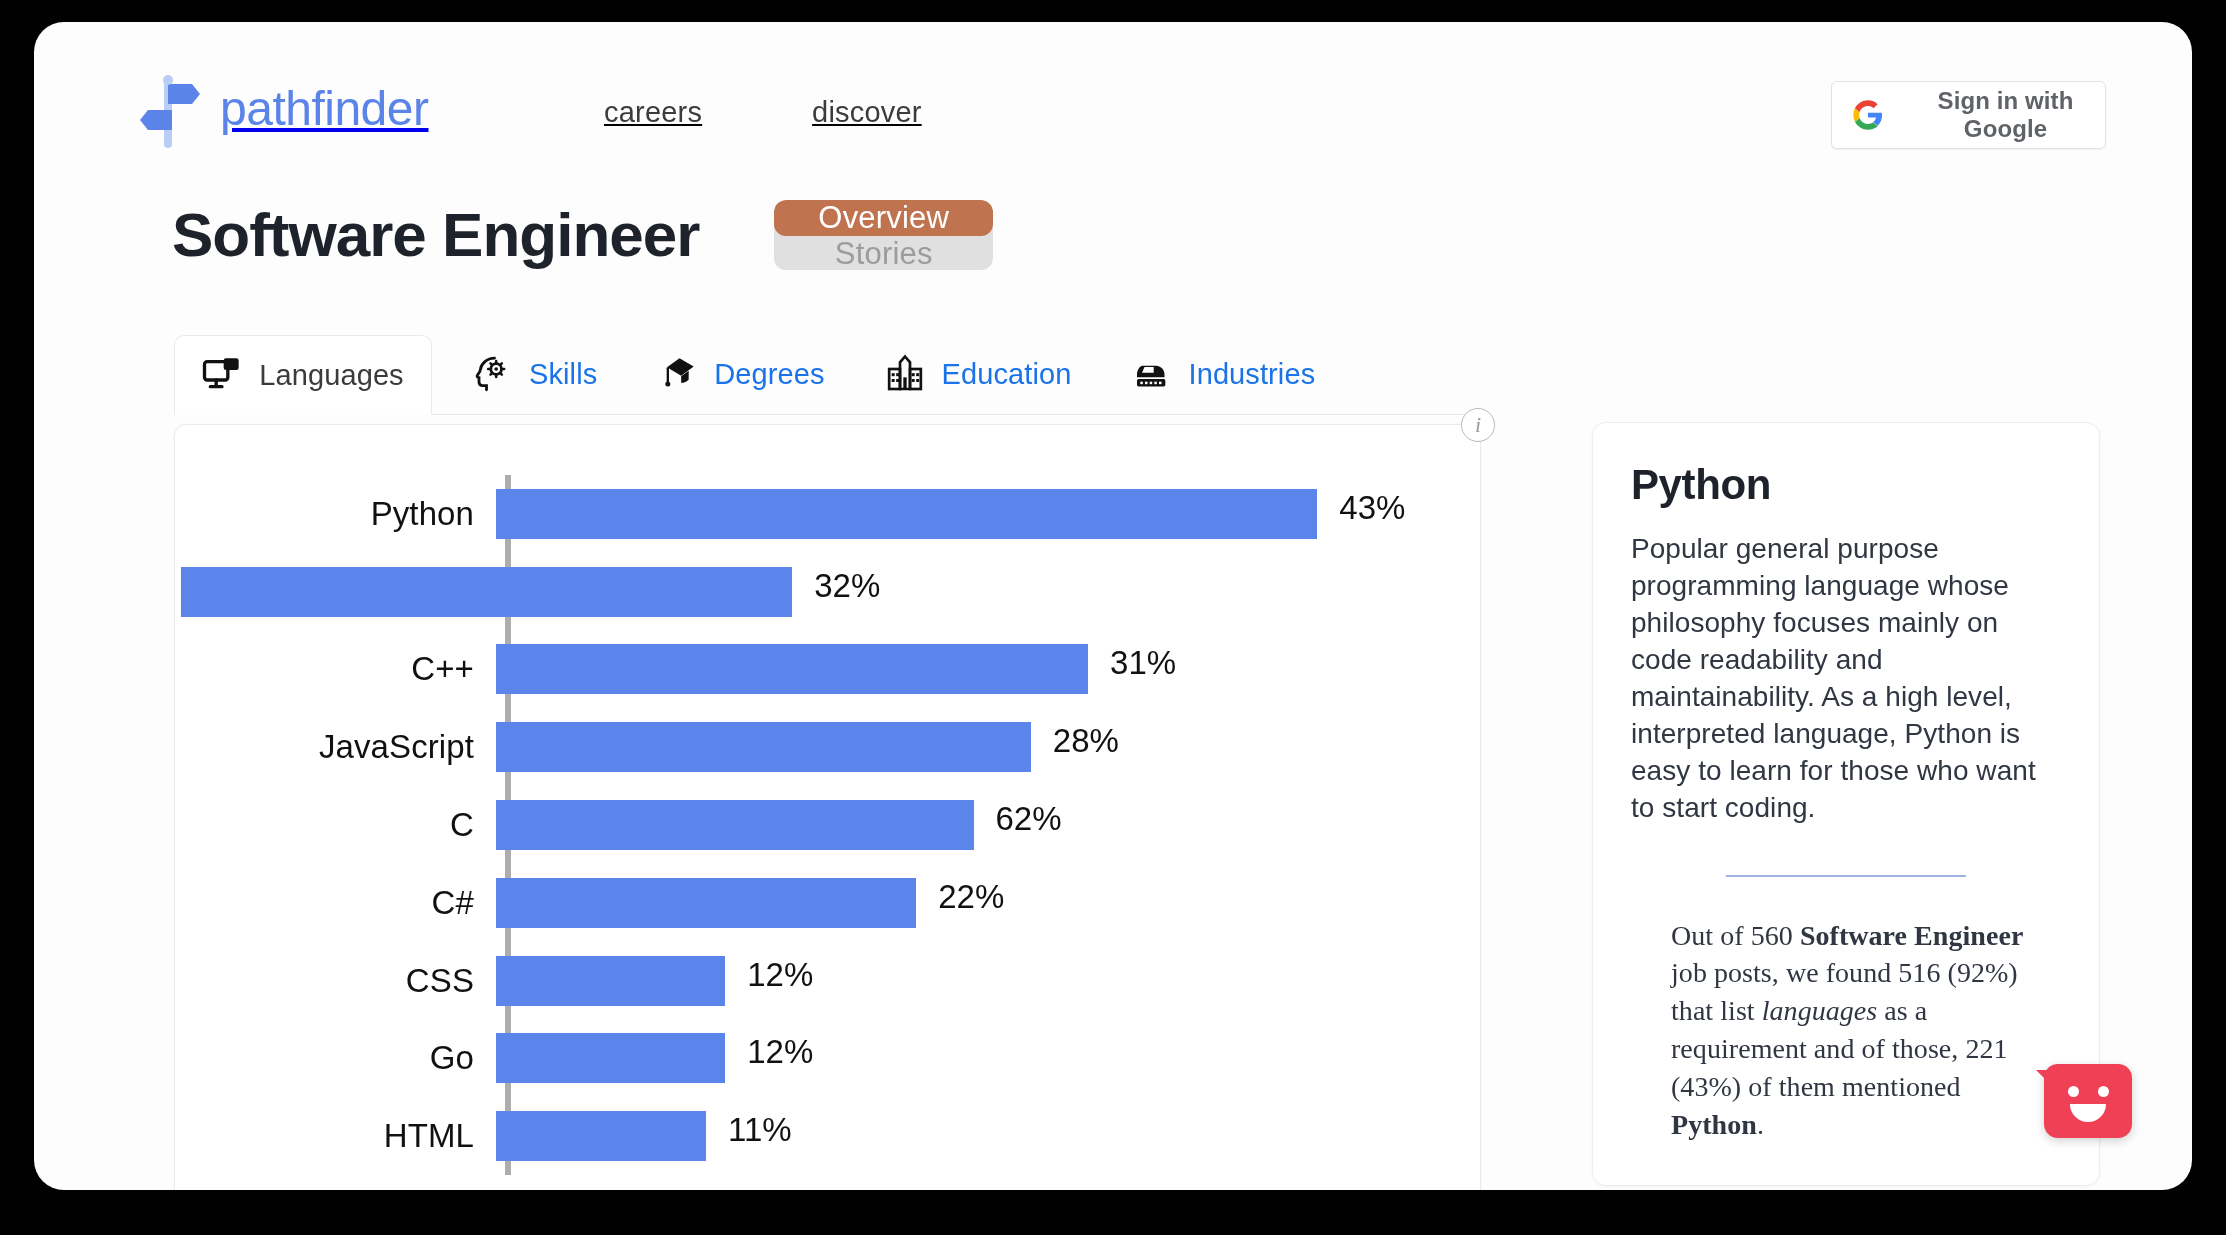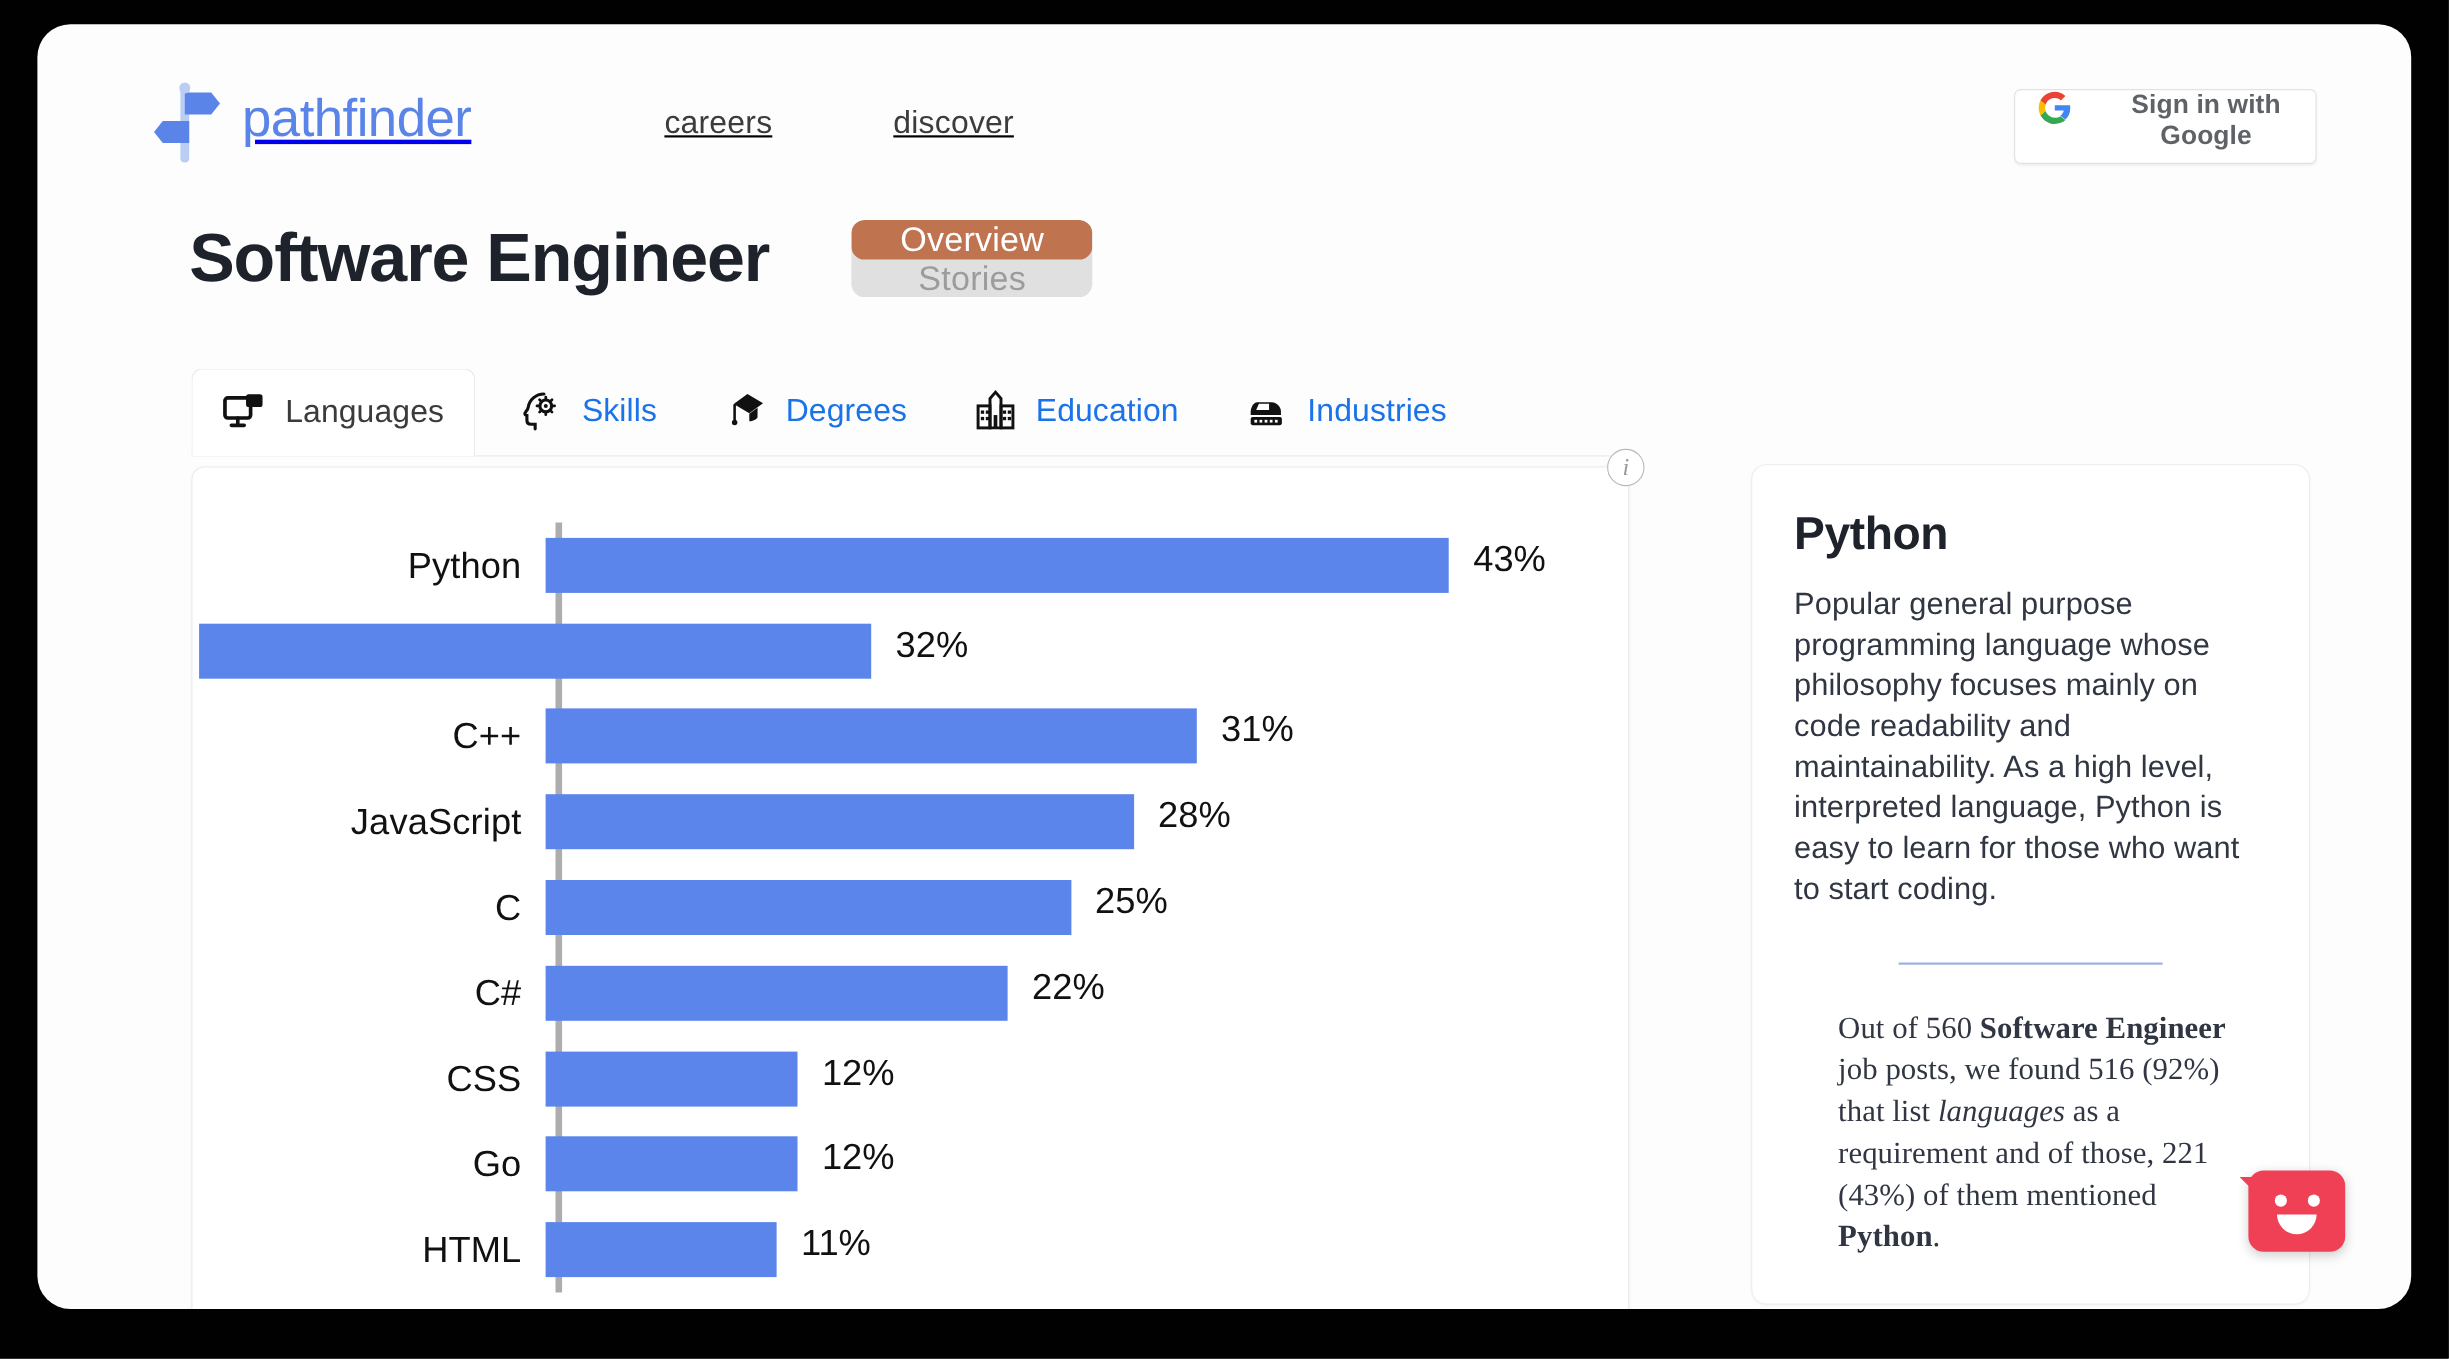--- a/index.html
+++ b/index.html
@@ -74,20 +74,21 @@
   .signin {
     position: absolute;
     right: 86px;
     top: 59px;
     width: 275px;
     height: 68px;
     background: #ffffff;
     border: 1px solid #e2e2e2;
     border-radius: 6px;
     display: flex;
+    align-items: center;
     padding-left: 20px;
     gap: 22px;
     box-shadow: 0 1px 2px rgba(0,0,0,.05);
   }
   .g-icon { width: 32px; height: 32px; flex: 0 0 auto; }
   .signin-label {
     font-size: 24px;
     color: #5f6368;
     font-weight: 600;
     letter-spacing: 0.1px;
@@ -480,21 +481,21 @@
               <div class="bar-cat">JavaScript</div>
               <div class="bar-track">
                 <div class="bar-fill" style="width: 534.8px; background: rgb(91, 133, 234);"></div>
                 <div class="bar-val">28%</div>
               </div>
             </div>
             <div class="bar-row">
               <div class="bar-cat">C</div>
               <div class="bar-track">
                 <div class="bar-fill" style="width: 477.5px; background: rgb(91, 133, 234);"></div>
-                <div class="bar-val">25%</div>
+                <div class="bar-val">62%</div>
               </div>
             </div>
             <div class="bar-row">
               <div class="bar-cat">C#</div>
               <div class="bar-track">
                 <div class="bar-fill" style="width: 420.2px; background: rgb(91, 133, 234);"></div>
                 <div class="bar-val">22%</div>
               </div>
             </div>
             <div class="bar-row">

